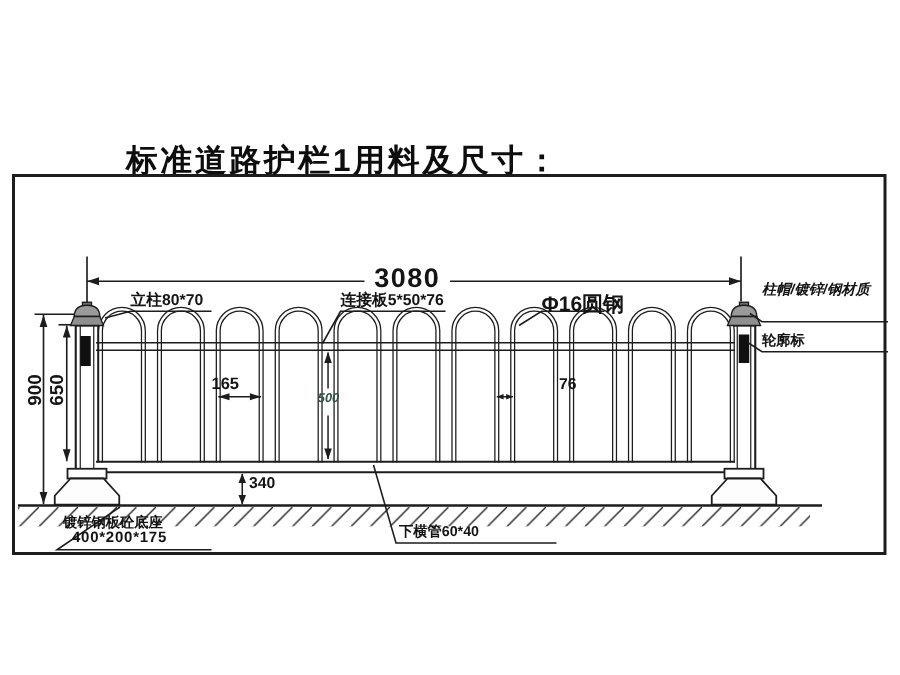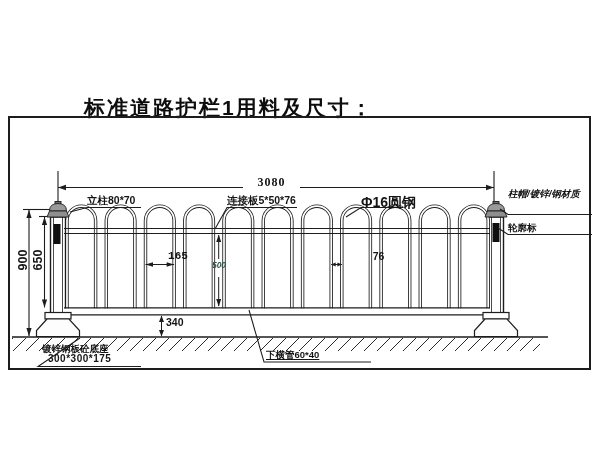--- a/index.html
+++ b/index.html
@@ -3,33 +3,33 @@
 <meta charset="utf-8">
 <style>
   html,body{margin:0;padding:0;background:#fff;}
   #stage{
     position:relative;width:600px;height:450px;background:#fff;overflow:hidden;
     font-family:"Liberation Sans","DejaVu Sans",sans-serif;color:#111;
   }
   .lbl{position:absolute;font-weight:bold;color:#141414;white-space:nowrap;line-height:1.05;}
   .t-title{left:84px;top:80px;font-size:21px;letter-spacing:2px;color:#0d0d0d;margin-top:17px;}
   .t-unit{left:22px;top:125px;font-size:16px;letter-spacing:1px;}
-  .t-3080{left:243px;top:176px;width:57px;text-align:center;font-size:12px;letter-spacing:1px;font-family:Liberation Serif, serif;}
+  .t-3080{left:243px;top:176px;width:57px;text-align:center;font-size:18px;letter-spacing:1px;}
   .t-900{left:7px;top:253px;width:34px;height:14px;text-align:center;font-size:12.5px;transform:rotate(-90deg);}
   .t-650{left:22px;top:253px;width:34px;height:14px;text-align:center;font-size:12.5px;transform:rotate(-90deg);}
-  .t-165{left:159px;top:251px;width:38px;text-align:center;font-size:11px;font-family:Liberation Mono, monospace;}
+  .t-165{left:141px;top:251px;width:38px;font-size:11px;}
   .t-500{left:207px;top:261px;width:24px;text-align:center;font-size:8.5px;color:#2f5144;}
   .t-76{left:321px;top:251px;width:27px;text-align:center;font-size:10.5px;margin-left:44px;}
   .t-180{left:166px;top:317px;font-size:10.5px;}
   .t-lizhu{left:87px;top:195px;font-size:10.5px;}
   .t-lianjie{left:227px;top:195px;font-size:10.5px;}
   .t-yuangang{left:361px;top:195px;font-size:14px;}
   .t-zhumao{left:508px;top:189px;font-size:9.5px;font-style:italic;}
   .t-lunkuo{left:508px;top:223px;font-size:9.5px;}
-  .t-xiaheng{left:266px;top:350px;font-size:9.5px;text-decoration:underline;}
+  .t-xiaheng{left:266px;top:350px;font-size:9.5px;}
   .t-base1{left:42px;top:344px;font-size:9.5px;}
   .t-base2{left:48px;top:354px;font-size:10px;letter-spacing:0.5px;}
   svg{position:absolute;left:0;top:0;}
 </style>
 </head>
 <body>
 
 <div id="stage">
 
   <div class="lbl t-title">标准道路护栏1用料及尺寸：</div>
@@ -184,15 +184,15 @@
   <div class="lbl t-76">76</div>
   <div class="lbl t-180">340</div>
 
   <div class="lbl t-lizhu">立柱80*70</div>
   <div class="lbl t-lianjie">连接板5*50*76</div>
   <div class="lbl t-yuangang">Φ16圆钢</div>
   <div class="lbl t-zhumao">柱帽/镀锌/钢材质</div>
   <div class="lbl t-lunkuo">轮廓标</div>
   <div class="lbl t-xiaheng">下横管60*40</div>
   <div class="lbl t-base1">镀锌钢板砼底座</div>
-  <div class="lbl t-base2">300*300*175</div>
+  <div class="lbl t-base2">400*200*175</div>
 
 </div>
 
 </body></html>

